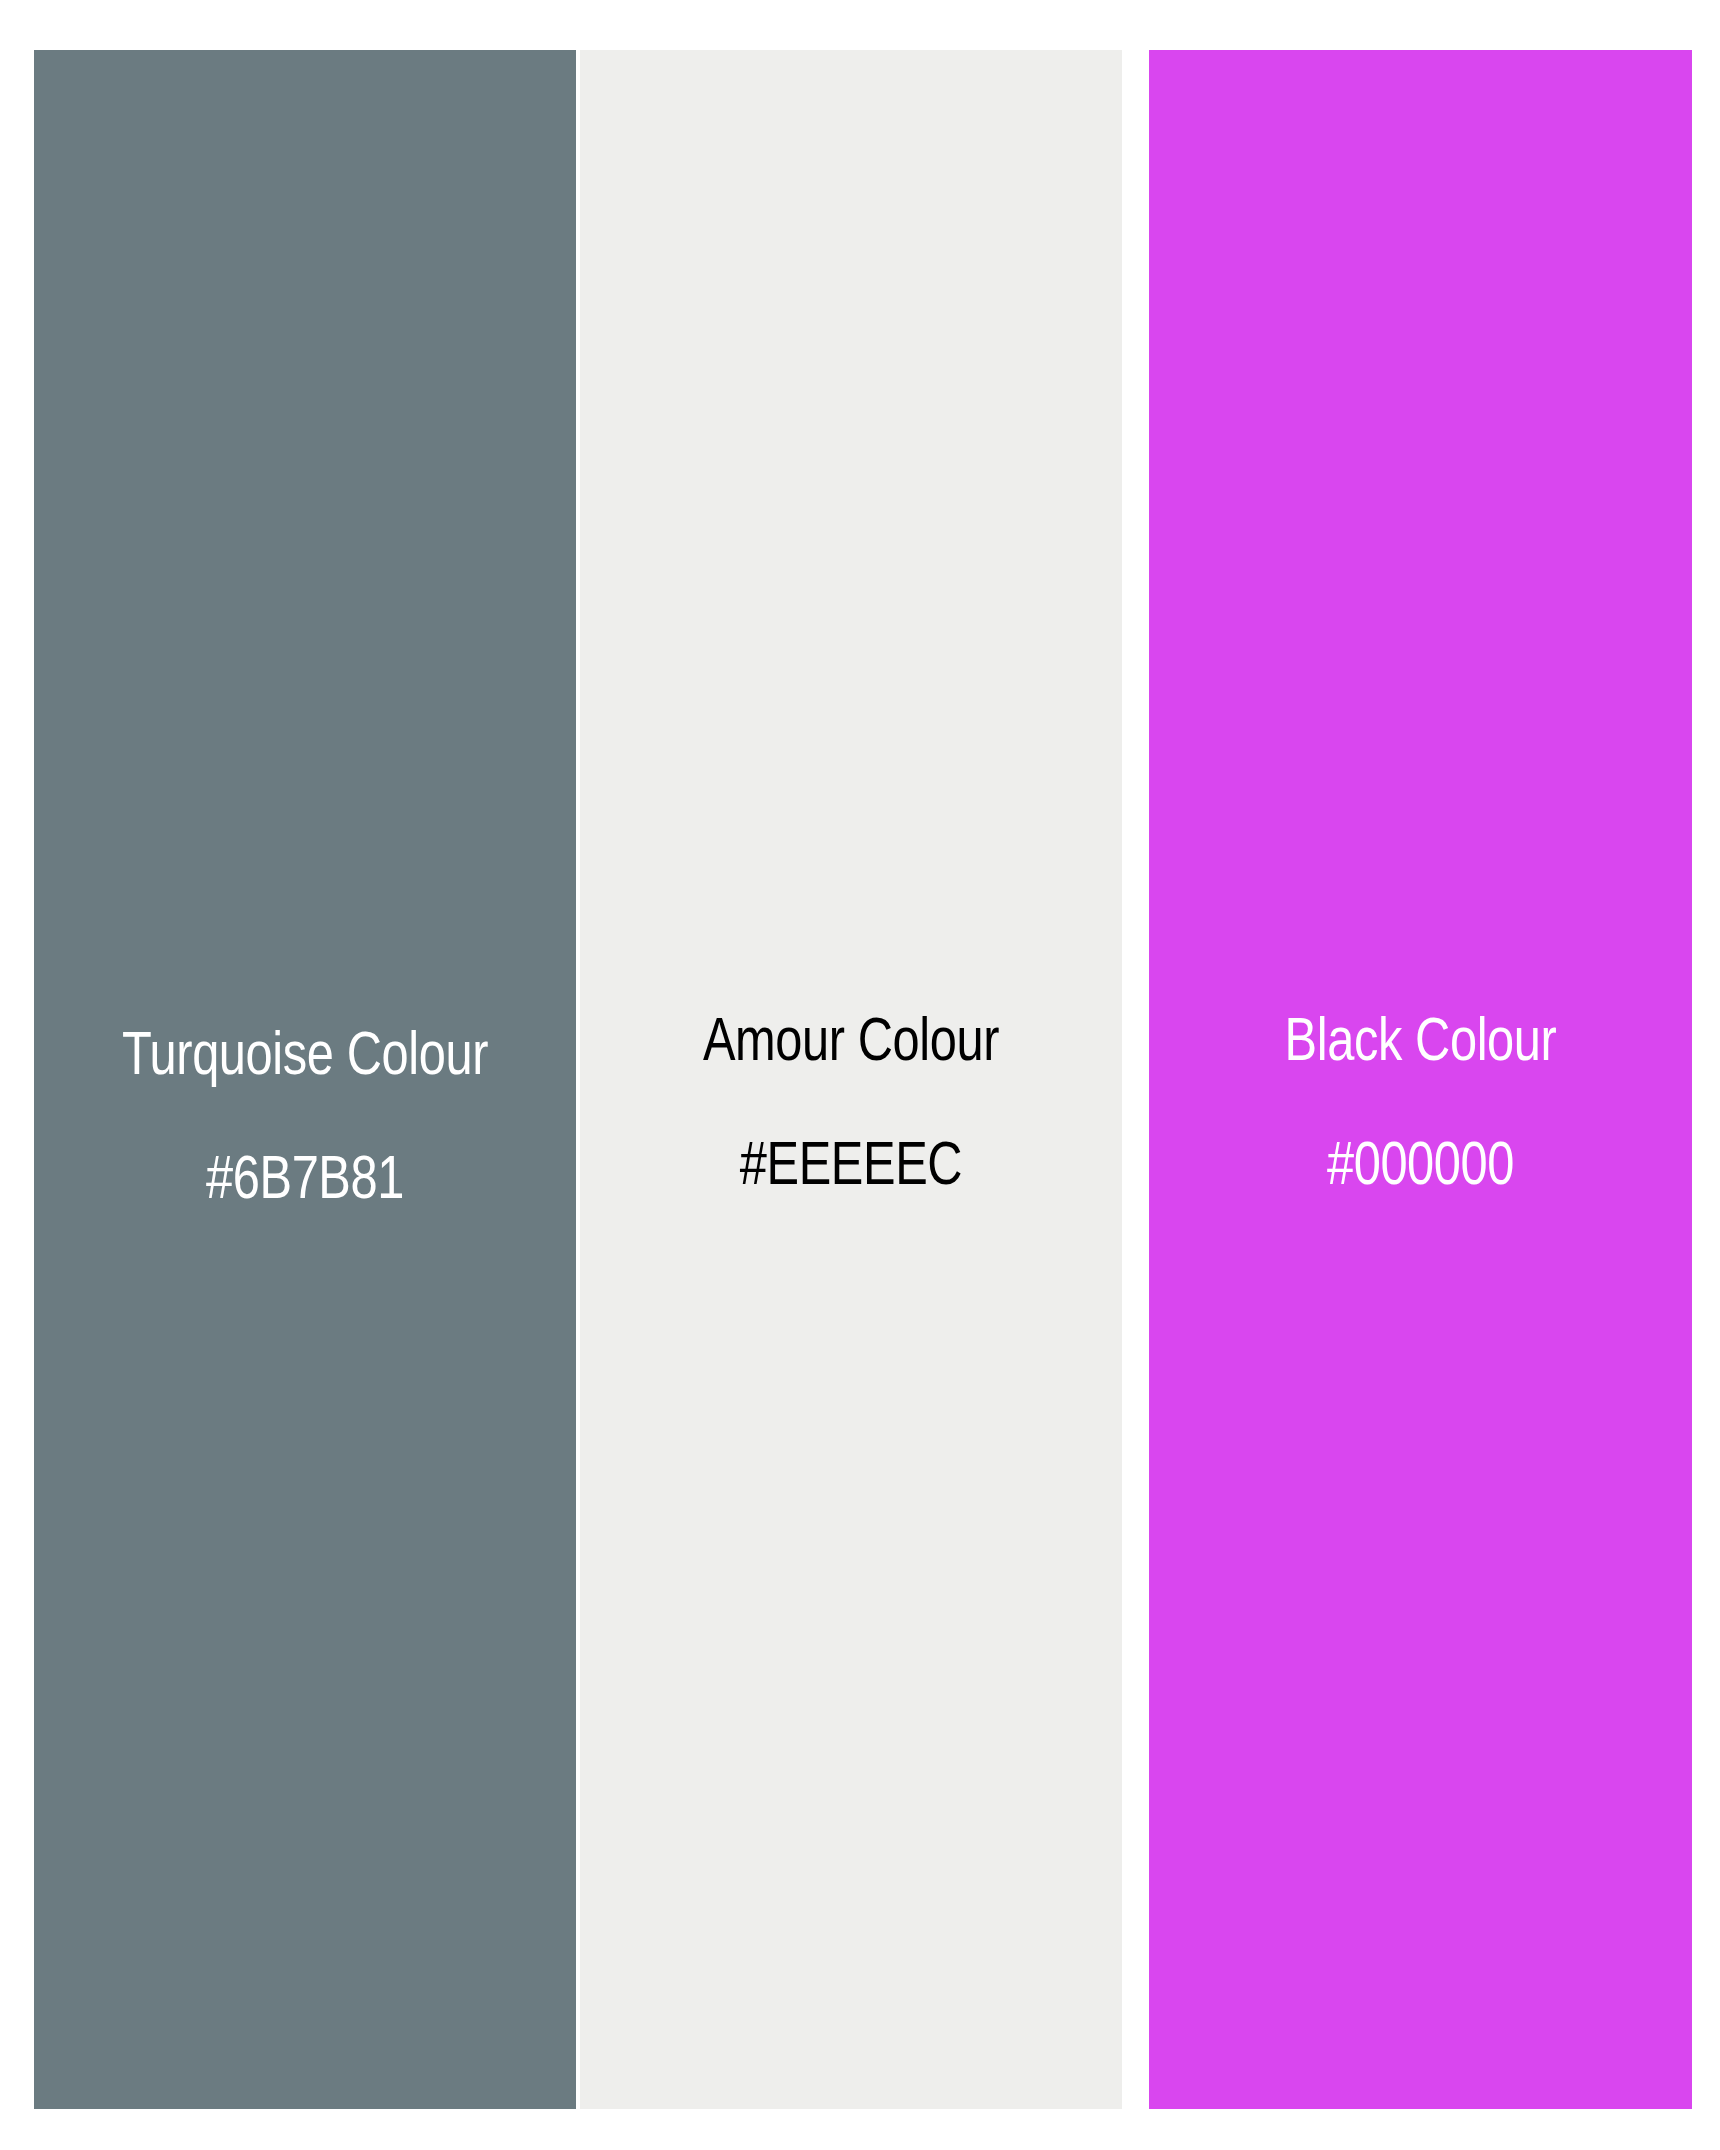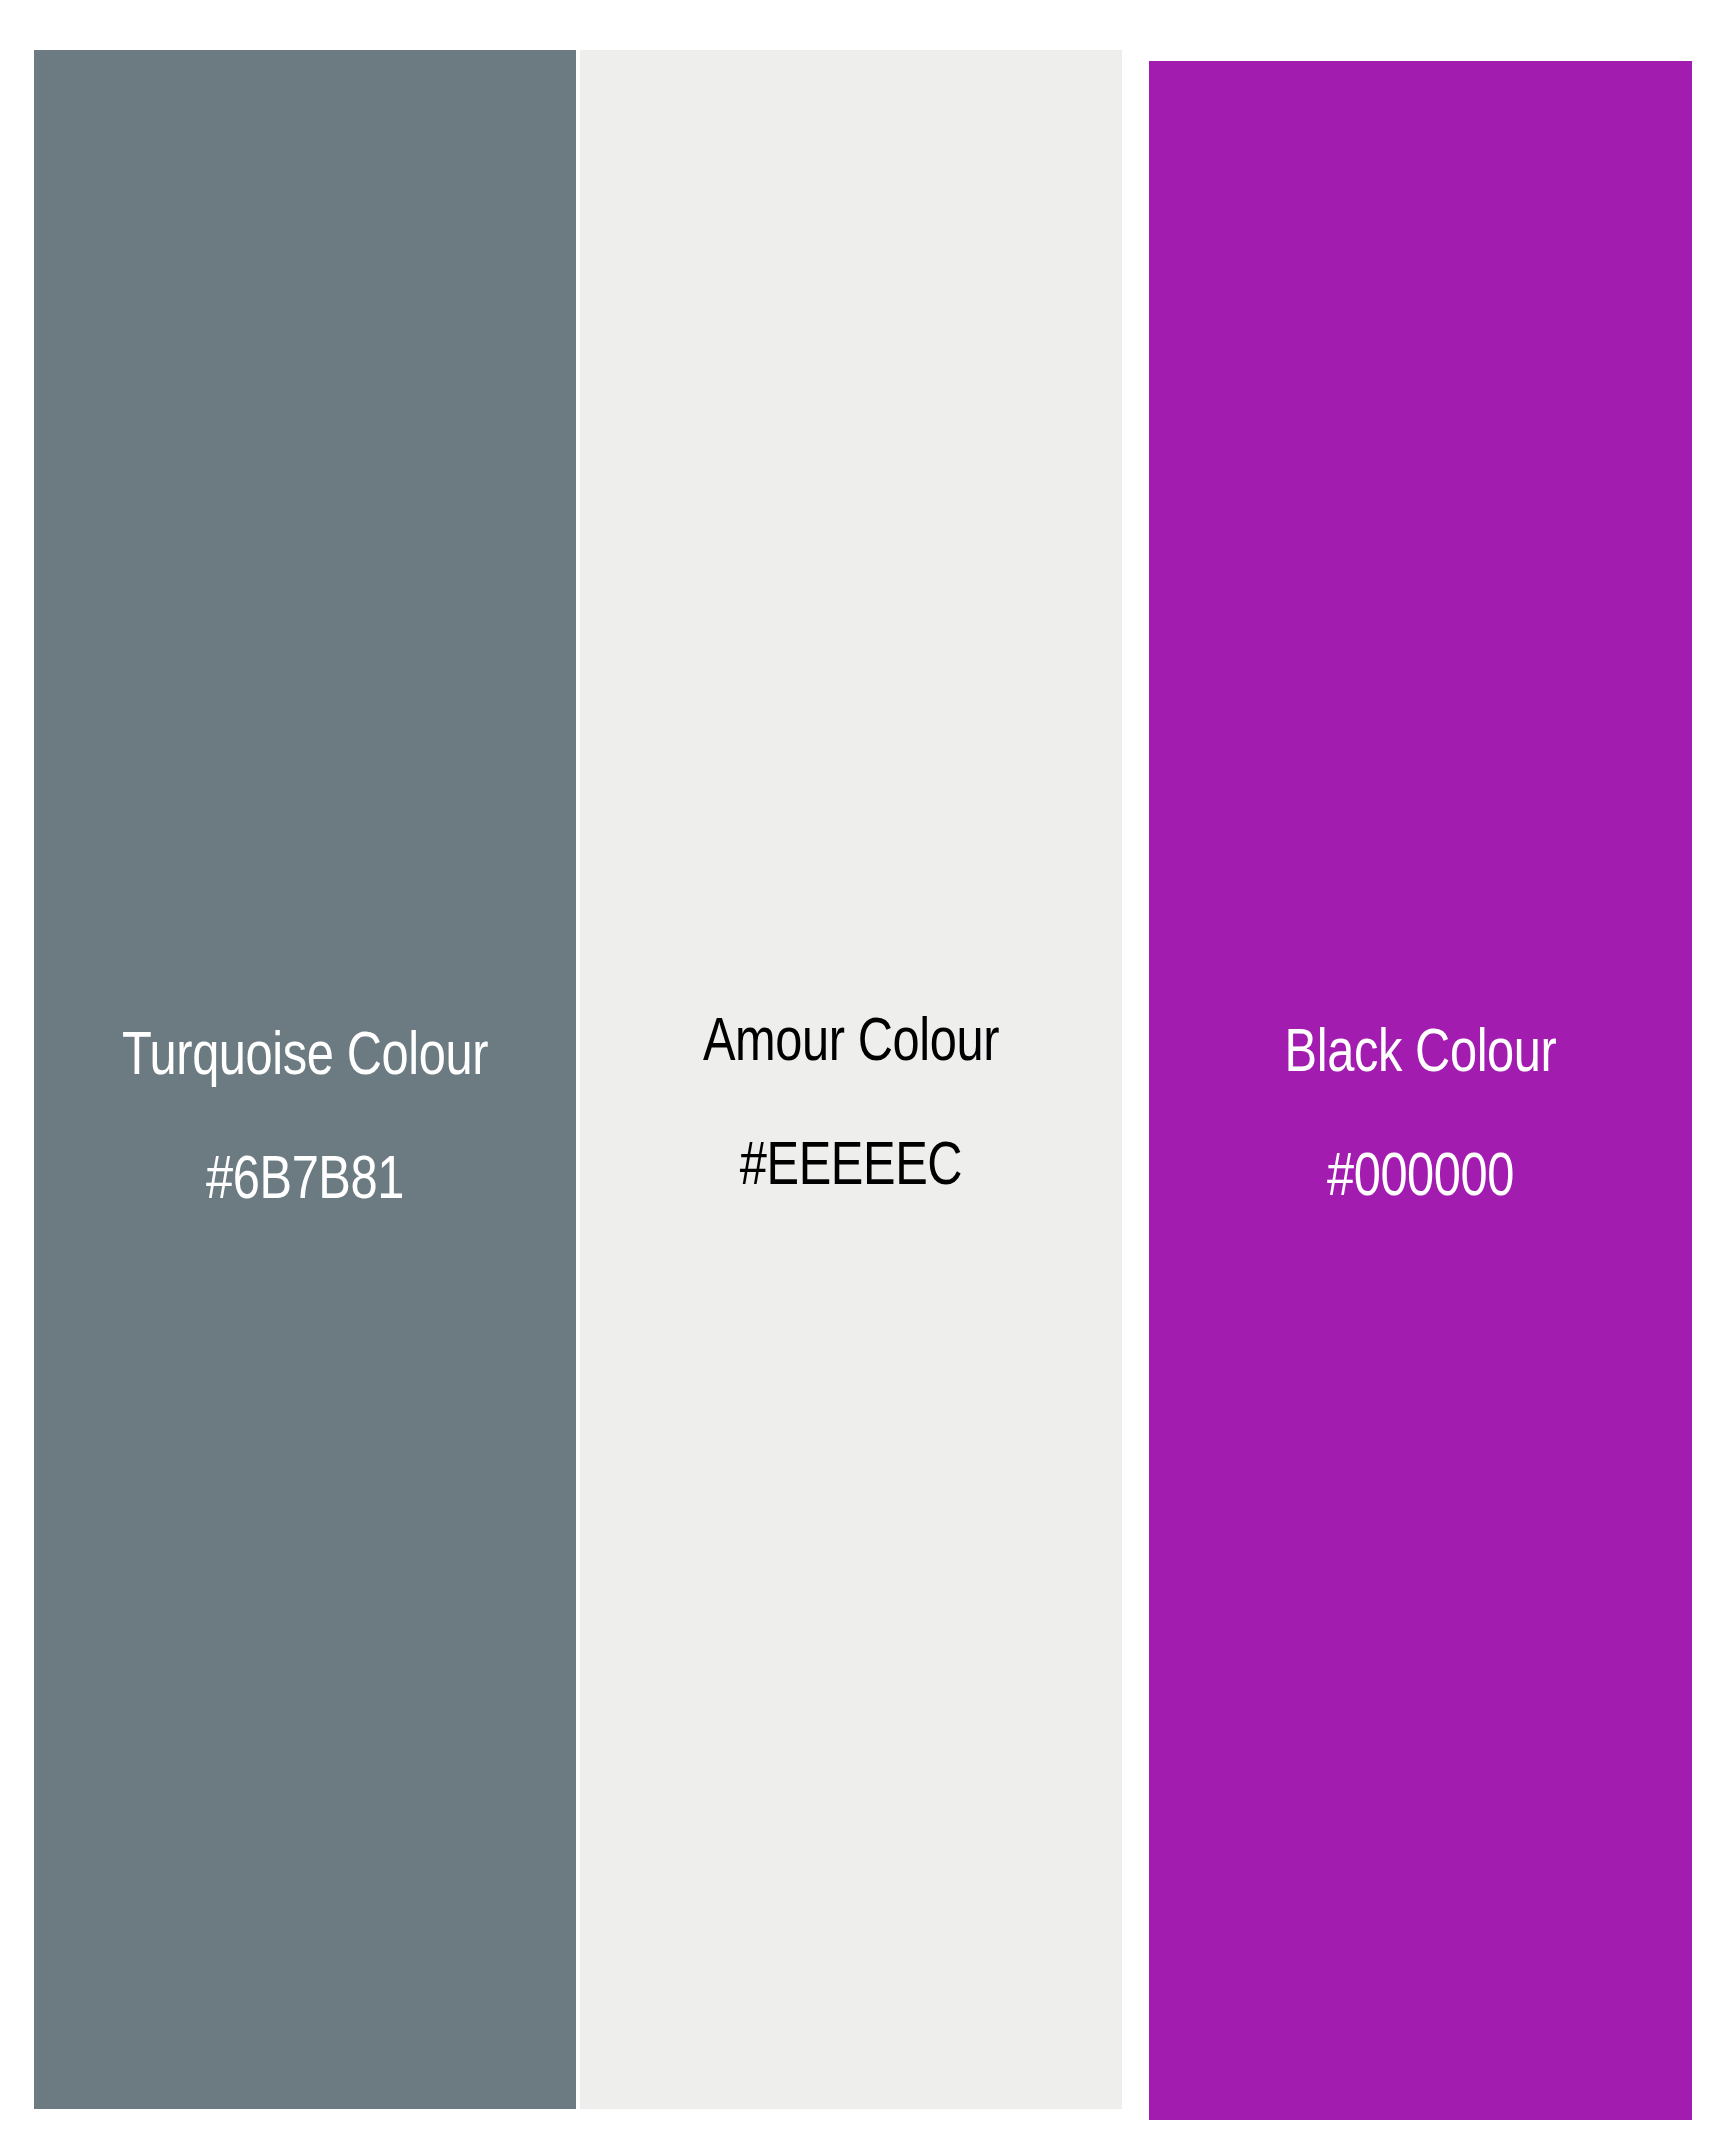--- a/index.html
+++ b/index.html
@@ -71,21 +71,21 @@
     </div>
   </div>
 
   <div class="swatch swatch-2" style="background-color: rgb(238, 238, 236);">
     <div class="swatch-label" style="color: rgb(0, 0, 0);">
       <span class="label-line">Amour Colour</span>
       <span class="label-line">#EEEEEC</span>
     </div>
   </div>
 
-  <div class="swatch swatch-3" style="background-color: #a21caf; margin-top: 11px;">
+  <div class="swatch swatch-3" style="background-color: #d946ef;">
     <div class="swatch-label" style="color: rgb(255, 255, 255);">
       <span class="label-line">Black Colour</span>
       <span class="label-line">#000000</span>
     </div>
   </div>
 
 </div>
 
 
 </body></html>

